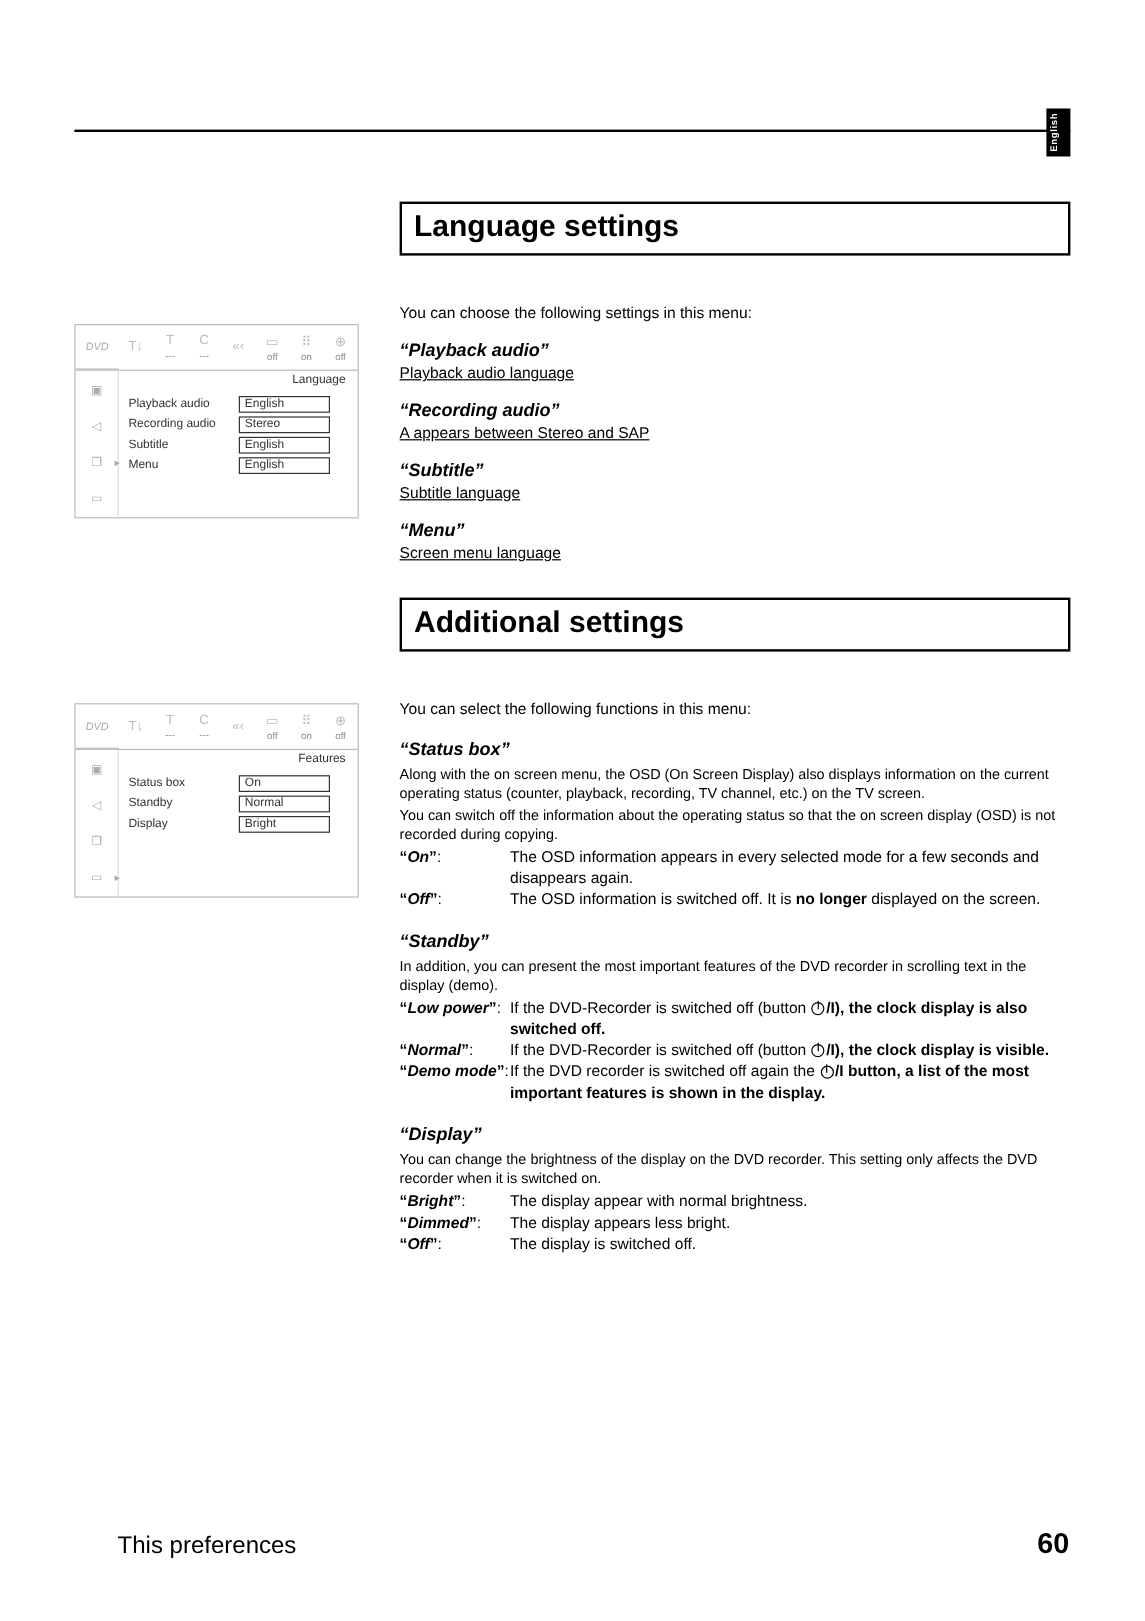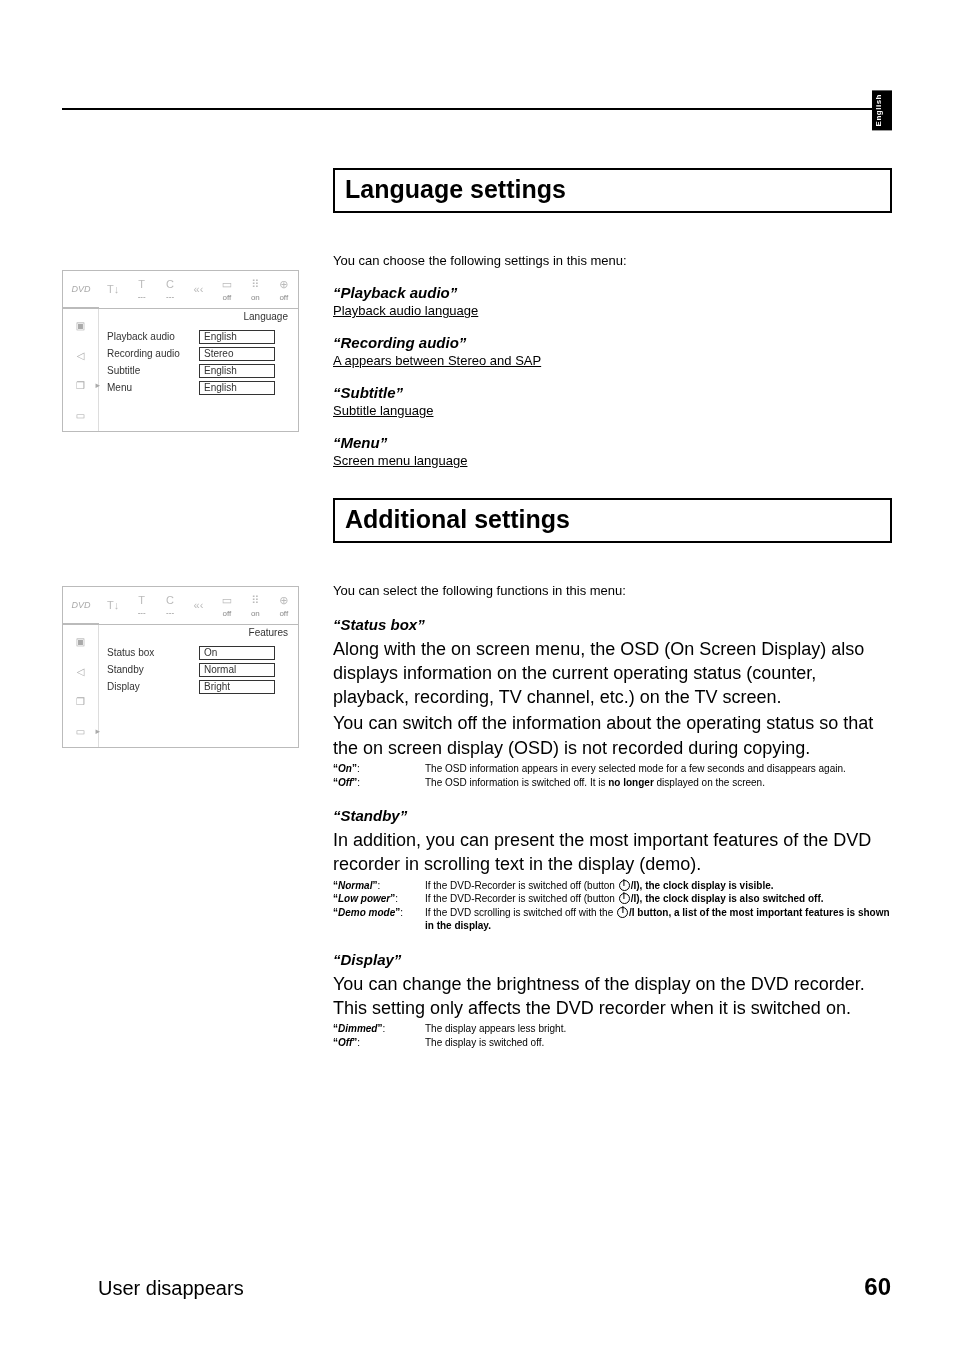--- a/index.html
+++ b/index.html
@@ -82,22 +82,22 @@
     margin-bottom: 28px;
   }
   .intro { font-size: 13px; margin-bottom: 16px; margin-top: 40px; }
   .subhead { font-size: 15px; font-weight: bold; font-style: italic; margin-top: 10px; margin-bottom: 2px;}
   .subhead::before { content: "\201C"; font-style: italic;}
   .subhead::after { content: "\201D"; font-style: italic;}
   .subhead2 { font-size: 15px; font-weight: bold; font-style: italic; margin-top: 18px; margin-bottom: 4px;}
   .subhead2::before { content: "\201C"; }
   .subhead2::after { content: "\201D"; }
   .desc { font-size: 13px; margin-bottom: 14px; line-height: 1.3; text-decoration: underline;}
-  .para { font-size: 18px; line-height: 1.35; margin-bottom: 2px;}
-  .deflist { font-size: 10px; }
+  .para { font-size: 12px; line-height: 1.35; margin-bottom: 2px;}
+  .deflist { font-size: 13px; }
   .defrow { display: flex; line-height: 1.35;}
   .defterm { width: 92px; flex-shrink:0; }
   .defterm .q::before { content: "\201C"; font-weight: bold;}
   .defterm .q::after { content: "\201D"; font-weight: bold;}
   .defterm .t { font-weight: bold; font-style: italic;}
   .defterm .colon { font-weight: normal;}
   .defdef { flex:1; }
   .power-icon { display:inline-block; width:11px; height:11px; border:1.2px solid #000; border-radius:50%; position:relative; vertical-align:-2px; margin: 0 1px;}
   .power-icon::after { content:""; position:absolute; left:50%; top:-2px; width:1.2px; height:7px; background:#000; transform:translateX(-50%);}
 
@@ -288,46 +288,50 @@
         <div class="defrow">
           <div class="defterm"><span class="q"><span class="t">Off</span></span><span class="colon">:</span></div>
           <div class="defdef"><span>The OSD information is switched off. It is </span><b>no longer</b><span> displayed on the screen.</span></div>
         </div>
       </div>
 
       <div class="subhead2"><span>Standby</span></div>
       <p class="para">In addition, you can present the most important features of the DVD recorder in scrolling text in the display (demo).</p>
       <div class="deflist">
         <div class="defrow">
+          <div class="defterm"><span class="q"><span class="t">Low power</span></span><span class="colon">:</span></div>
+          <div class="defdef"><span>If the DVD-Recorder is switched off (button </span><span class="power-icon"></span><b>/I), the clock display is also switched off.</b></div>
+        </div>
+        <div class="defrow">
           <div class="defterm"><span class="q"><span class="t">Normal</span></span><span class="colon">:</span></div>
           <div class="defdef"><span>If the DVD-Recorder is switched off (button </span><span class="power-icon"></span><b>/I), the clock display is visible.</b></div>
         </div>
         <div class="defrow">
-          <div class="defterm"><span class="q"><span class="t">Low power</span></span><span class="colon">:</span></div>
-          <div class="defdef"><span>If the DVD-Recorder is switched off (button </span><span class="power-icon"></span><b>/I), the clock display is also switched off.</b></div>
-        </div>
-        <div class="defrow">
           <div class="defterm"><span class="q"><span class="t">Demo mode</span></span><span class="colon">:</span></div>
-          <div class="defdef"><span>If the DVD scrolling is switched off with the </span><span class="power-icon"></span><b>/I button, a list of the most important features is shown in the display.</b></div>
+          <div class="defdef"><span>If the DVD recorder is switched off again the </span><span class="power-icon"></span><b>/I button, a list of the most important features is shown in the display.</b></div>
         </div>
       </div>
 
       <div class="subhead2"><span>Display</span></div>
       <p class="para">You can change the brightness of the display on the DVD recorder. This setting only affects the DVD recorder when it is switched on.</p>
       <div class="deflist">
         <div class="defrow">
+          <div class="defterm"><span class="q"><span class="t">Bright</span></span><span class="colon">:</span></div>
+          <div class="defdef">The display appear with normal brightness.</div>
+        </div>
+        <div class="defrow">
           <div class="defterm"><span class="q"><span class="t">Dimmed</span></span><span class="colon">:</span></div>
           <div class="defdef">The display appears less bright.</div>
         </div>
         <div class="defrow">
           <div class="defterm"><span class="q"><span class="t">Off</span></span><span class="colon">:</span></div>
           <div class="defdef">The display is switched off.</div>
         </div>
       </div>
 
     </div>
   </div>
 </div>
 
 <div class="footer">
-  <span class="footer-title">User disappears</span>
+  <span class="footer-title">This preferences</span>
   <span class="footer-page">60</span>
 </div>
 
 </body></html>

